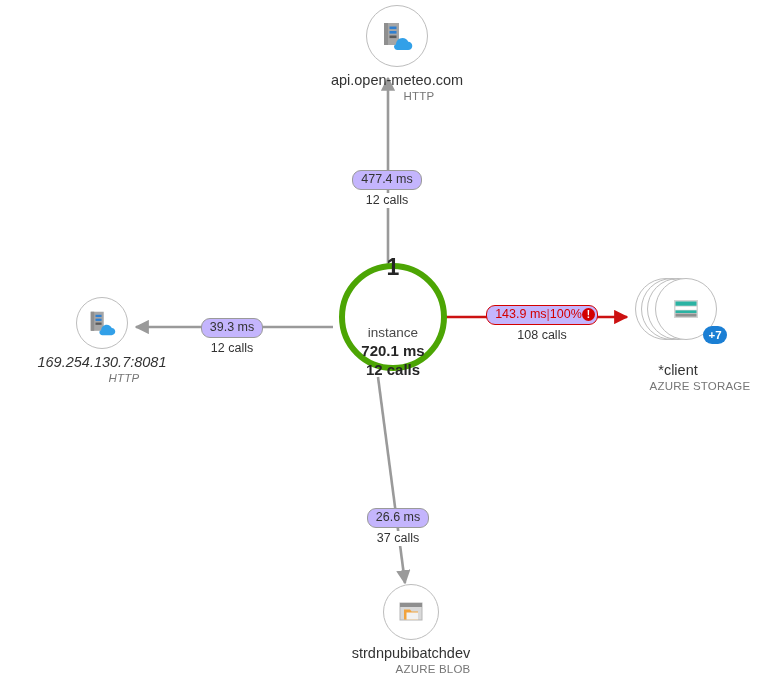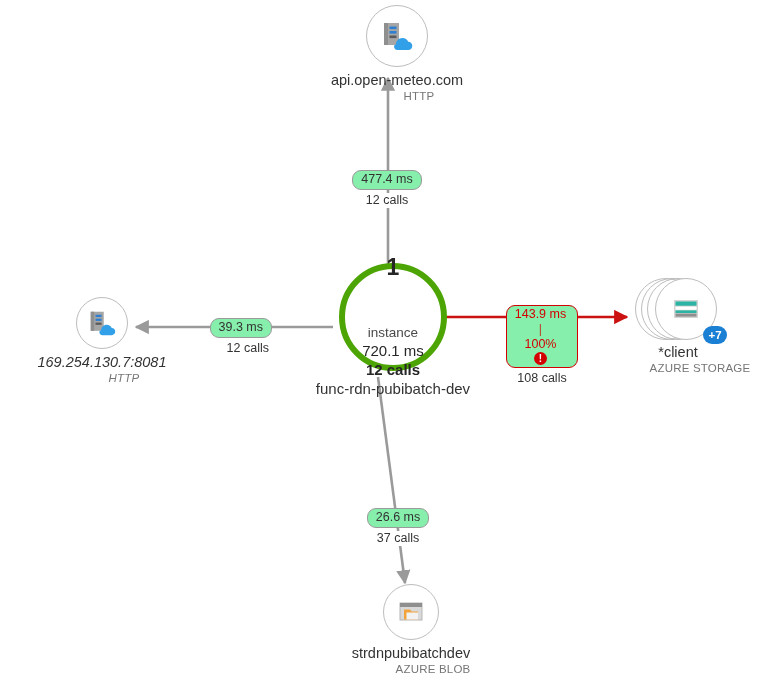--- a/index.html
+++ b/index.html
@@ -90,21 +90,21 @@
     line-height: 25px;
   }
   .central-instance {
     font-size: 13.5px;
     color: #4a4a4a;
     line-height: 17px;
     margin-top: 44px;
   }
   .central-duration {
     font-size: 15px;
-    font-weight: normal;
+    font-weight: bold;
     color: #262626;
     line-height: 19px;
   }
   .central-calls {
     font-size: 15px;
     font-weight: bold;
     color: #262626;
     line-height: 19px;
   }
   #node-central .node-label {
@@ -143,21 +143,21 @@
   .stack-ring.r1 { left: 0px; }
   .stack-ring.r2 { left: 6px; }
   .stack-ring.r3 { left: 12px; }
   .stack-ring.r4 {
     left: 20px;
     background: #ffffff;
     display: flex;
     align-items: center;
     justify-content: center;
   }
-  #node-client .node-label { margin-top: 4px; }
+  #node-client .node-label { margin-top: 22px; }
   .badge {
     position: absolute;
     right: -6px;
     bottom: -4px;
     min-width: 24px;
     height: 18px;
     padding: 0 4px;
     border-radius: 9px;
     background: #1b7fd4;
     color: #ffffff;
@@ -174,43 +174,42 @@
   
   .edge-label {
     position: absolute;
     display: flex;
     flex-direction: column;
     align-items: center;
   }
   .edge-pill {
     border: 1px solid #9a9a9a;
     border-radius: 9px;
-    background: #86efac;
+    background: #c4b5fd;
     padding: 1px 8px 2px 8px;
     font-size: 12.5px;
     line-height: 15px;
     color: #333333;
     white-space: nowrap;
   }
   .edge-sub {
     margin-top: 3px;
     font-size: 12.5px;
     line-height: 15px;
     color: #333333;
     white-space: nowrap;
     background: #ffffff;
     padding: 0 3px;
   }
   .edge-label.error .edge-pill {
     border-color: #d30000;
     color: #d30000;
     display: flex;
     align-items: center;
-    padding: 1px 11px 2px 8px;
-    flex-direction: column;
+    padding: 1px 2px 2px 8px;
   }
   .err-divider {
     color: #d30000;
     opacity: 0.75;
   }
   .err-icon {
     display: inline-flex;
     width: 13px;
     height: 13px;
     border-radius: 50%;
@@ -218,21 +217,21 @@
     color: #ffffff;
     font-size: 10px;
     font-weight: bold;
     align-items: center;
     justify-content: center;
     line-height: 13px;
   }
 
   
   #edgelabel-meteo  { left: 343px; top: 170px; width: 88px; }
-  #edgelabel-ip     { left: 192px; top: 318px; width: 80px; align-items: flex-end; }
+  #edgelabel-ip     { left: 192px; top: 318px; width: 80px; }
   #edgelabel-client { left: 483px; top: 305px; width: 118px; }
   #edgelabel-blob   { left: 358px; top: 508px; width: 80px; }
 </style>
 </head>
 <body>
 
 <div id="map-canvas">
 
   <svg id="edge-layer" viewBox="0 0 783 696" width="783" height="696">
     <defs>
@@ -295,21 +294,20 @@
     <div class="node-sublabel">HTTP</div>
   </div>
 
   <div class="node" id="node-central">
     <div class="node-circle">
       <div class="central-count">1</div>
       <div class="central-instance">instance</div>
       <div class="central-duration">720.1 ms</div>
       <div class="central-calls">12 calls</div>
     </div>
-    <div class="node-label">func-rdn-pubibatch-dev</div>
   </div>
 
   <div class="node" id="node-client">
     <div class="stack-wrap">
       <div class="stack-ring r1"></div>
       <div class="stack-ring r2"></div>
       <div class="stack-ring r3"></div>
       <div class="stack-ring r4">
         <span>
           <svg class="icon-svg" width="28" height="24" viewBox="0 0 28 24">

